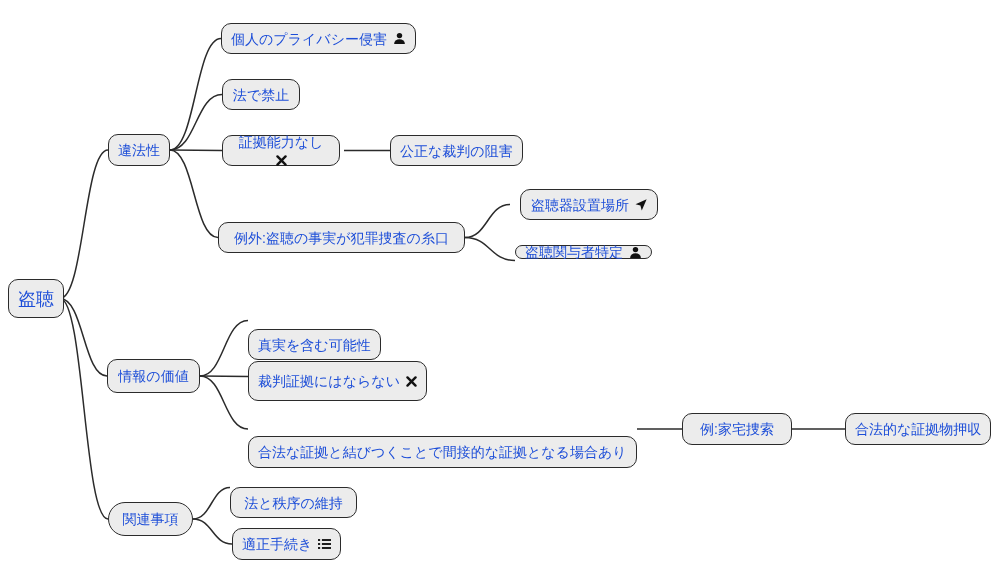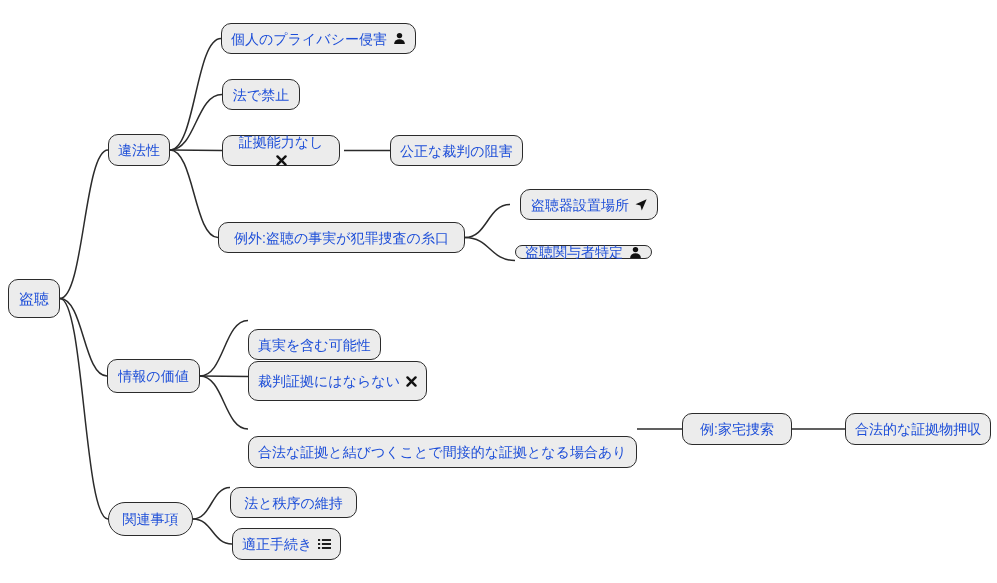--- a/index.html
+++ b/index.html
@@ -32,21 +32,21 @@
     padding: 0 9px;
     background: #ececec;
     border: 1.8px solid #2b2b2b;
     border-radius: 10px;
     color: #1d4ed8;
     font-size: 14px;
     white-space: nowrap;
     line-height: 1;
   }
   .node.root {
-    font-size: 15px;
+    font-size: 18px;
     border-radius: 10px;
   }
   .node .label {
     display: inline-block;
   }
   .node .icon {
     display: inline-flex;
     align-items: center;
     line-height: 0;
   }

